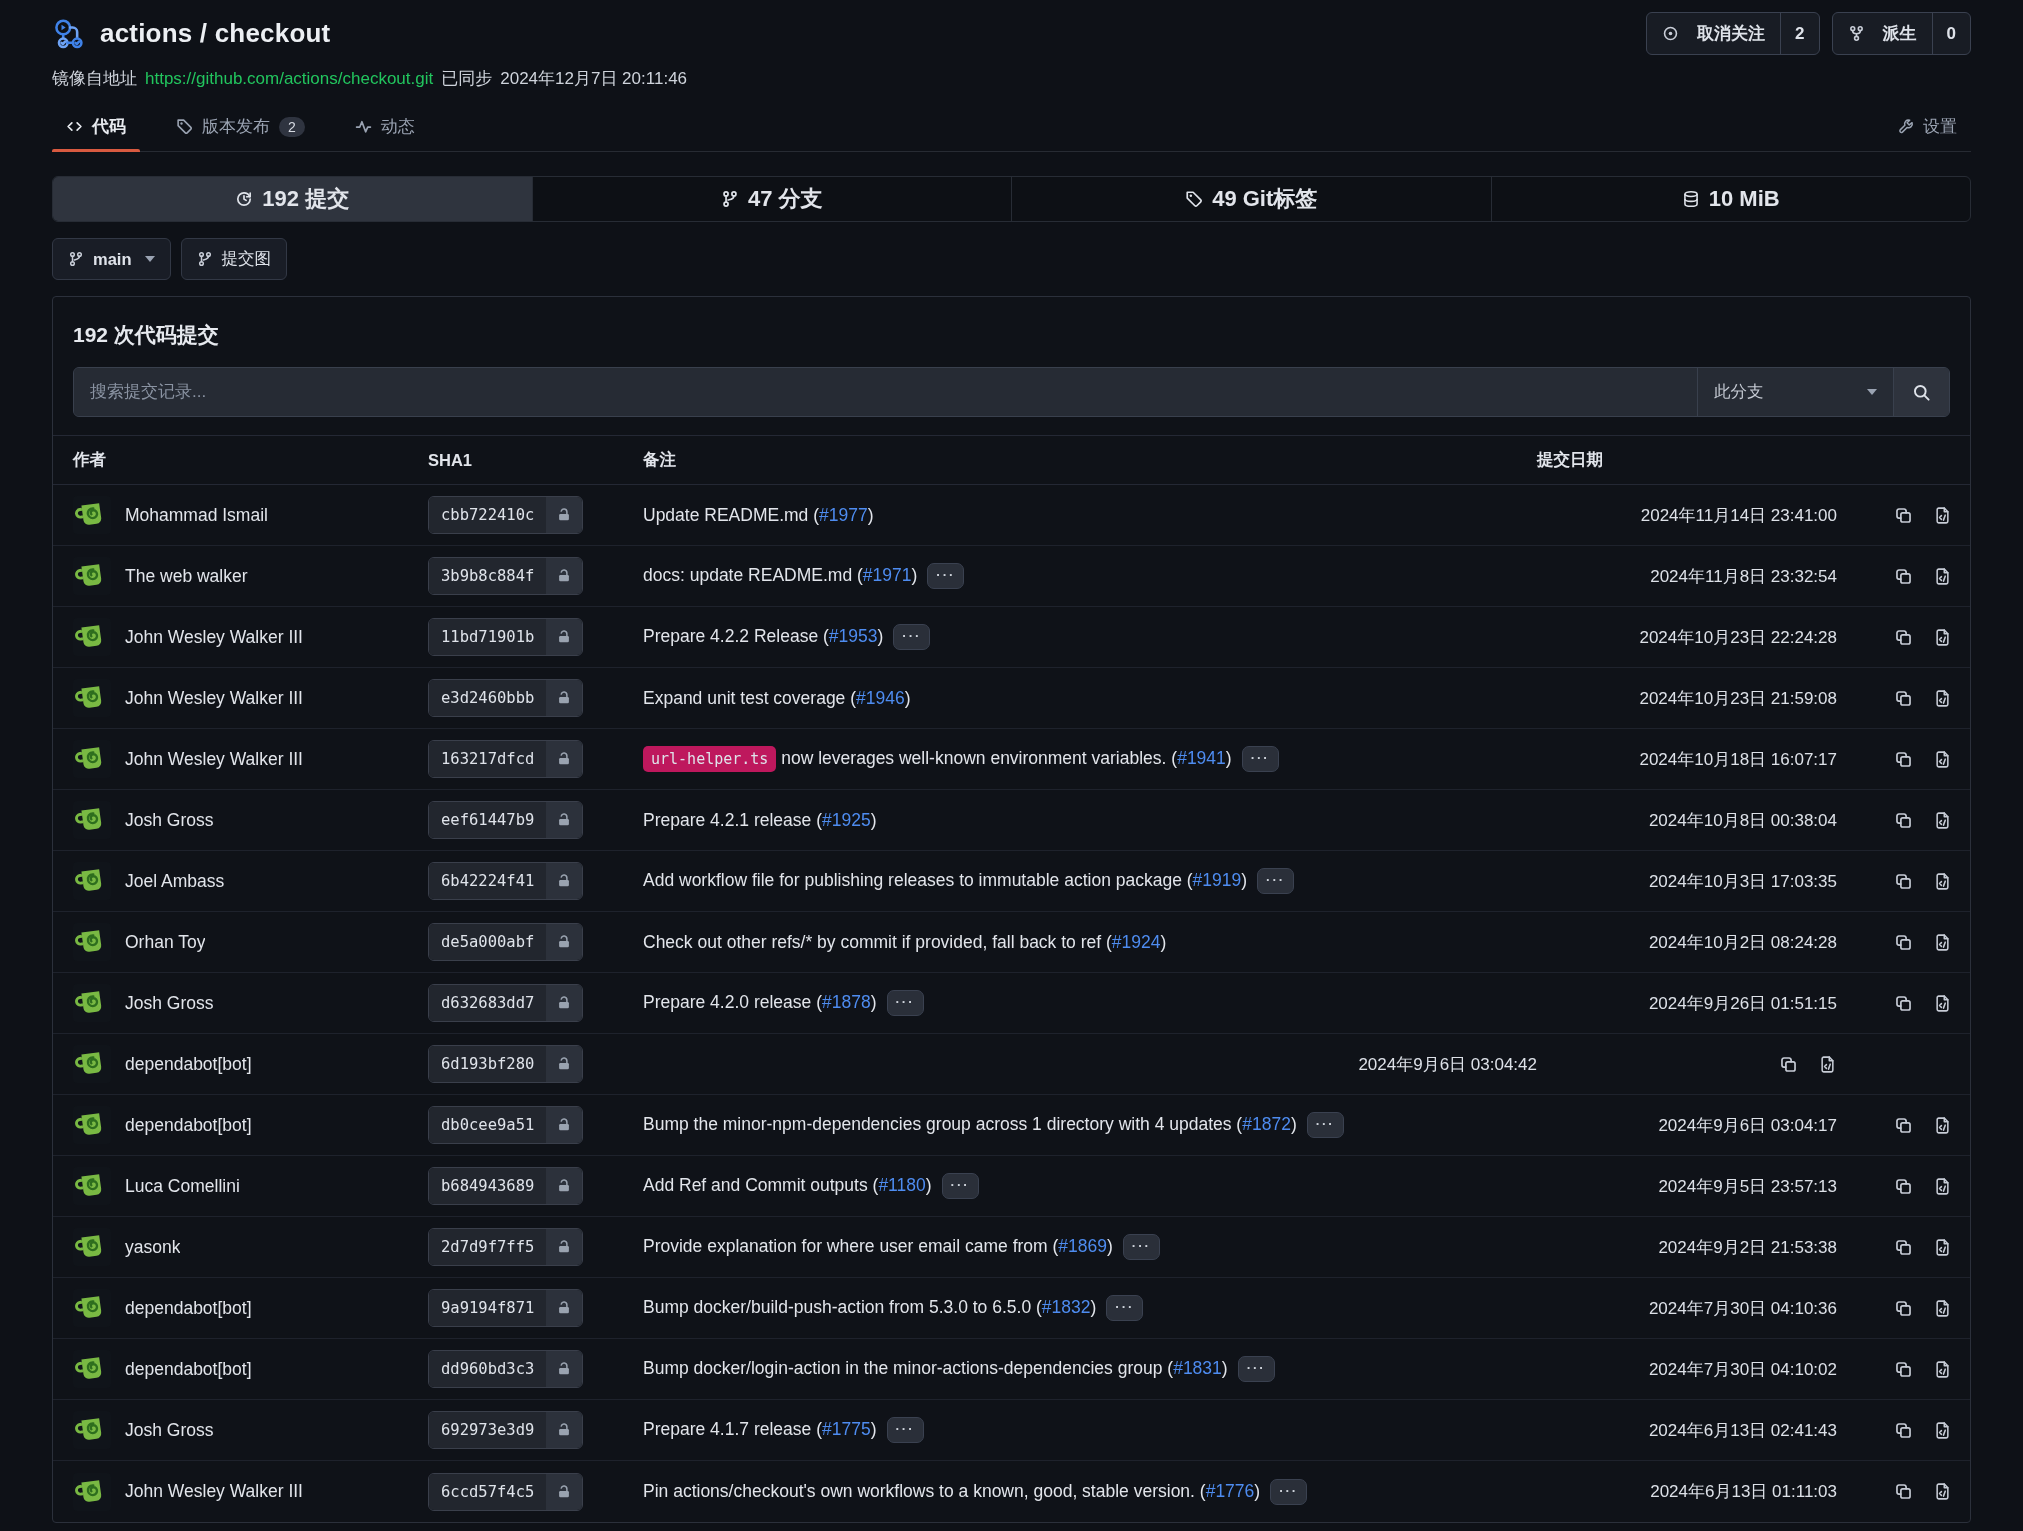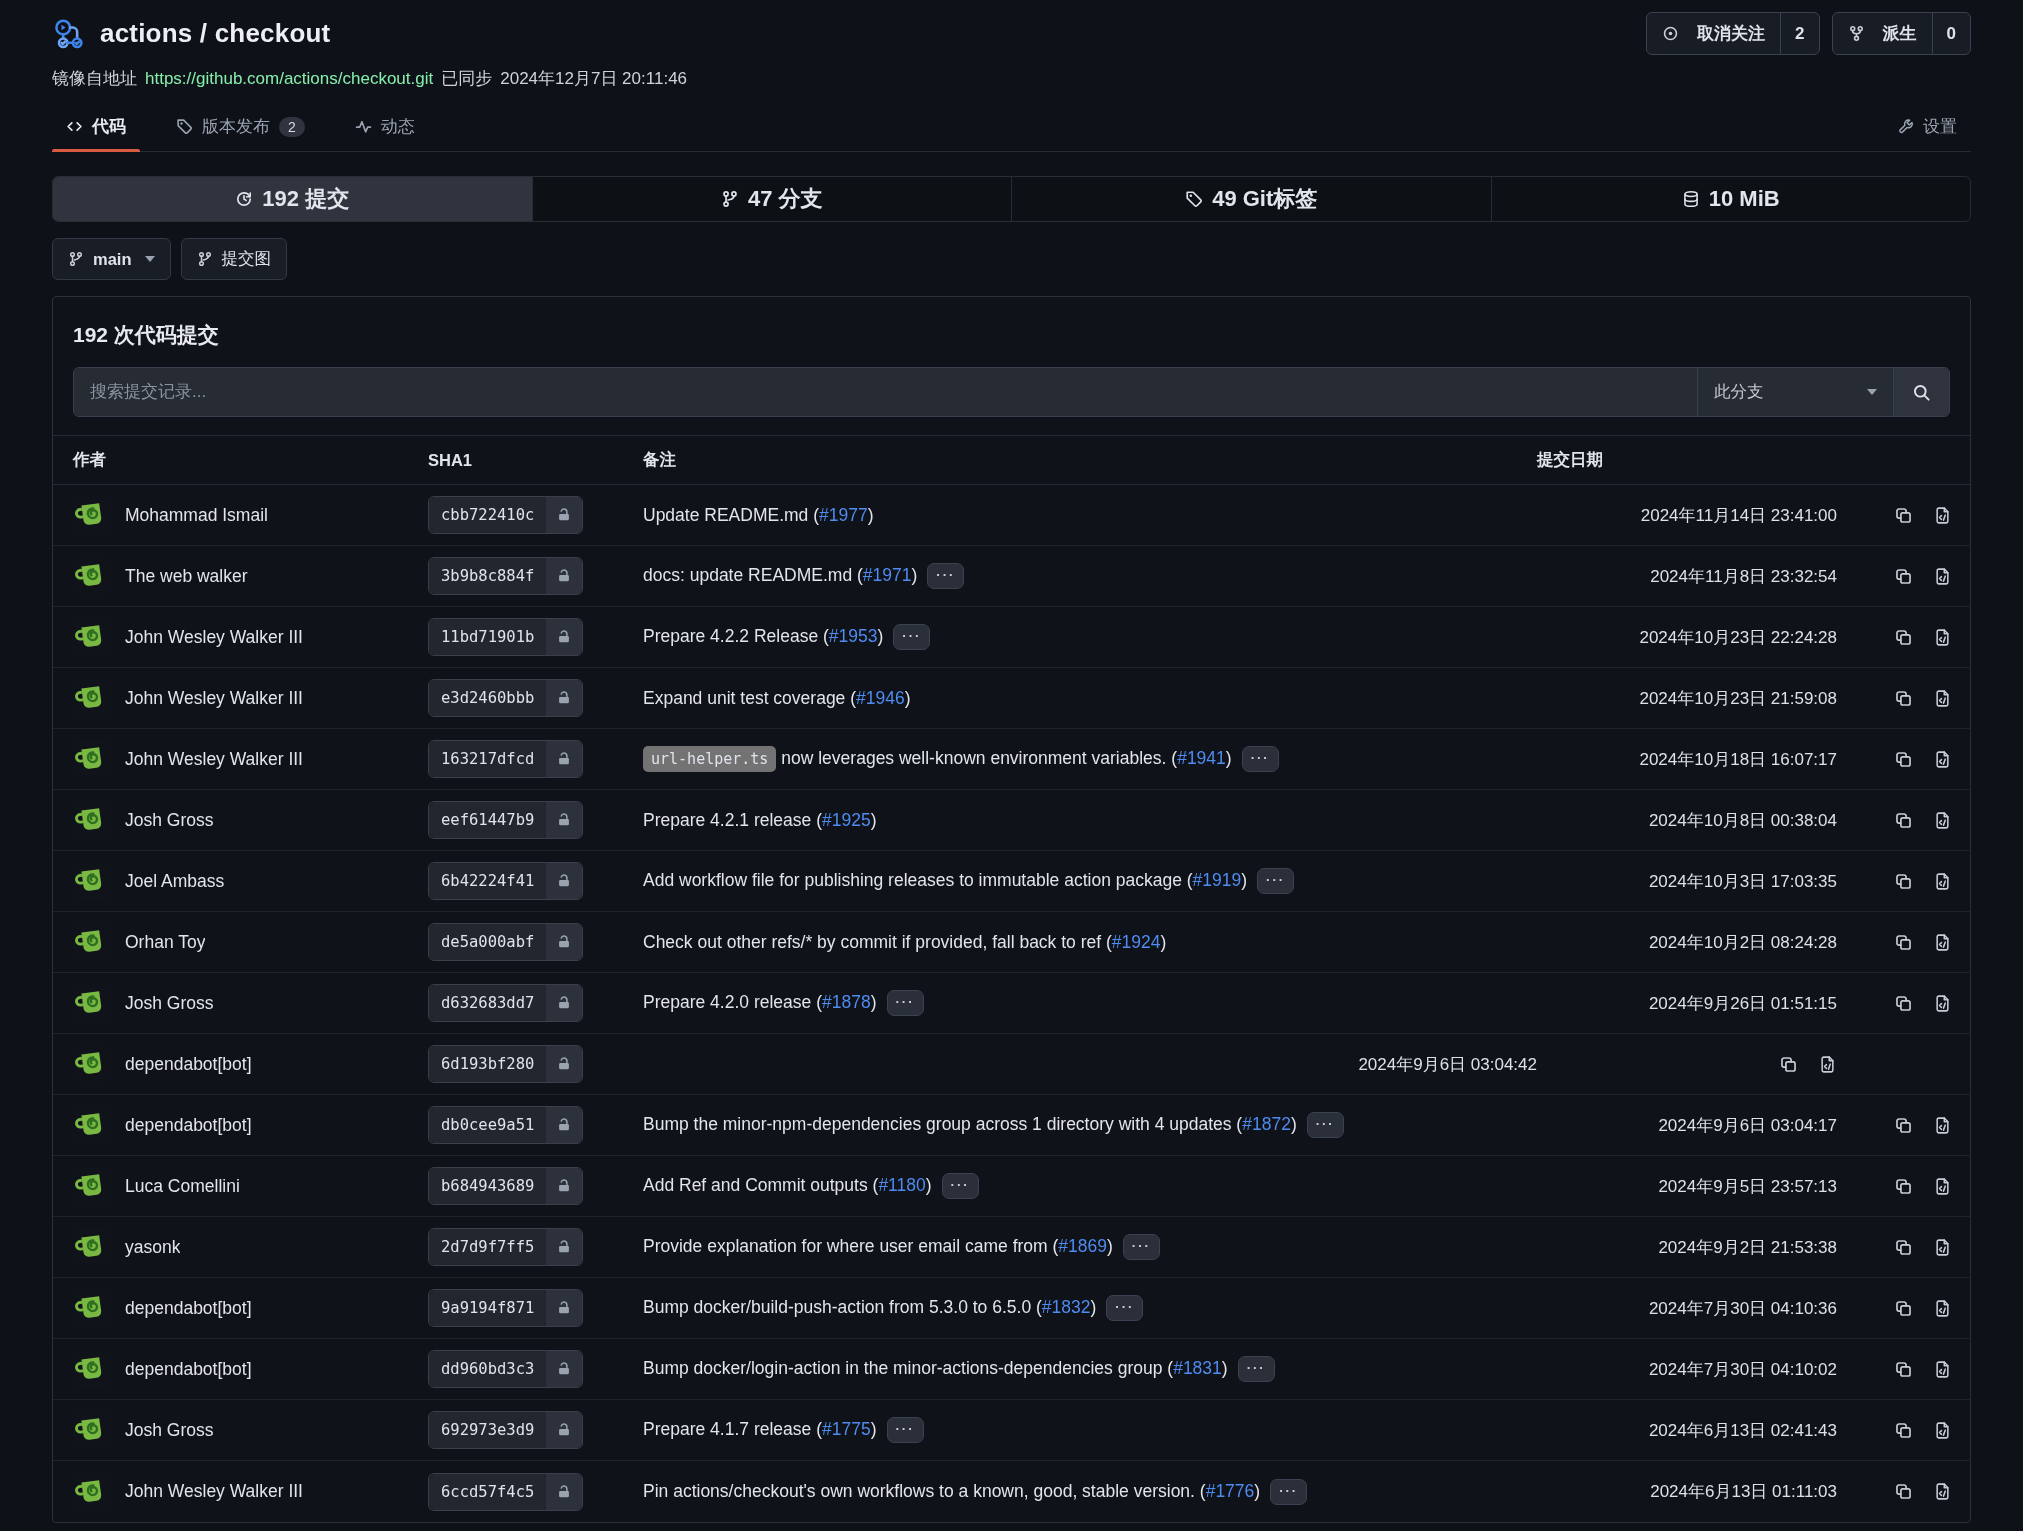--- a/index.html
+++ b/index.html
@@ -20,21 +20,21 @@
   .repo-logo { width:34px; height:34px; }
   .repo-title { font-size:26px; font-weight:700; color:#eceff3; letter-spacing:.2px; }
   .head-actions { margin-left:auto; display:flex; gap:12px; }
   .split-btn { display:flex; align-items:stretch; background:#181c24; border:1px solid #3a4150; border-radius:6px; overflow:hidden; cursor:pointer; }
   .sb-main { display:flex; align-items:center; gap:18px; padding:9px 15px; font-weight:600; color:#dfe3ea; }
   .sb-main svg { width:17px; height:17px; color:#c9ced8; }
   .sb-count { display:flex; align-items:center; padding:9px 14px; border-left:1px solid #3a4150; font-weight:600; color:#dfe3ea; }
 
   
   .mirror-line { margin-top:12px; font-size:17px; color:#cfd4dc; display:flex; gap:8px; align-items:center; }
-  .mirror-line a { color:#86efac; }
+  .mirror-line a { color:#22c55e; }
 
   
   .tabs { margin-top:12px; display:flex; align-items:stretch; border-bottom:1px solid #272b33; height:50px; }
   .tab { display:flex; align-items:center; gap:9px; padding:0 14px; margin-right:22px; color:#9aa3b2; font-size:17px; position:relative; cursor:pointer; }
   .tab svg { width:17px; height:17px; }
   .tab.active { color:#e8ebf0; font-weight:600; }
   .tab.active::after { content:""; position:absolute; left:0; right:0; bottom:-1px; height:3px; background:#d85a40; border-radius:2px 2px 0 0; }
   .tab .count-pill { background:#2f3440; border-radius:10px; padding:2px 9px; font-size:14px; color:#d6dae2; }
   .tab-settings { margin-left:auto; margin-right:0; }
 
@@ -73,21 +73,21 @@
   .col-author { display:flex; align-items:center; gap:14px; min-width:0; }
   .avatar { width:38px; height:38px; border-radius:4px; overflow:hidden; flex:none; cursor:pointer; }
   .avatar svg { width:38px; height:38px; }
   .author-name { font-size:17.5px; color:#e2e5eb; white-space:nowrap; overflow:hidden; }
   .sha-badge { display:inline-flex; align-items:stretch; border:1px solid #3a3f4b; border-radius:6px; overflow:hidden; cursor:pointer; }
   .sha-text { font-family:"DejaVu Sans Mono","Liberation Mono",monospace; font-size:15.5px; color:#dfe3ea; background:#22262e; padding:9px 12px; }
   .sha-lock { display:flex; align-items:center; justify-content:center; width:36px; background:#2c313b; color:#9aa3b0; }
   .sha-lock svg { width:16px; height:16px; }
   .col-msg { font-size:17.5px; color:#e2e5eb; white-space:nowrap; overflow:hidden; }
   .issue-link { color:#4e8cf0; }
-  .inline-code { font-family:"DejaVu Sans Mono","Liberation Mono",monospace; font-size:15px; background:#737373; padding:4px 8px; border-radius:5px; color:#dfe3ea; }
+  .inline-code { font-family:"DejaVu Sans Mono","Liberation Mono",monospace; font-size:15px; background:#be185d; padding:4px 8px; border-radius:5px; color:#dfe3ea; }
   .more-btn { display:inline-block; margin-left:10px; background:#2a2f39; border:1px solid #3a4150; border-radius:7px; color:#cfd4dc; font-size:13px; font-weight:700; letter-spacing:2px; line-height:1; padding:4px 8px 7px 8px; cursor:pointer; vertical-align:2px; }
   .col-date { text-align:right; font-size:17px; color:#dde1e8; white-space:nowrap; }
   .col-actions { display:flex; justify-content:flex-end; gap:20px; color:#c7ccd6; }
   .row-icon { cursor:pointer; }
   .row-icon svg { width:19px; height:19px; }
 </style>
 </head>
 <body>
 
 <div class="page">

